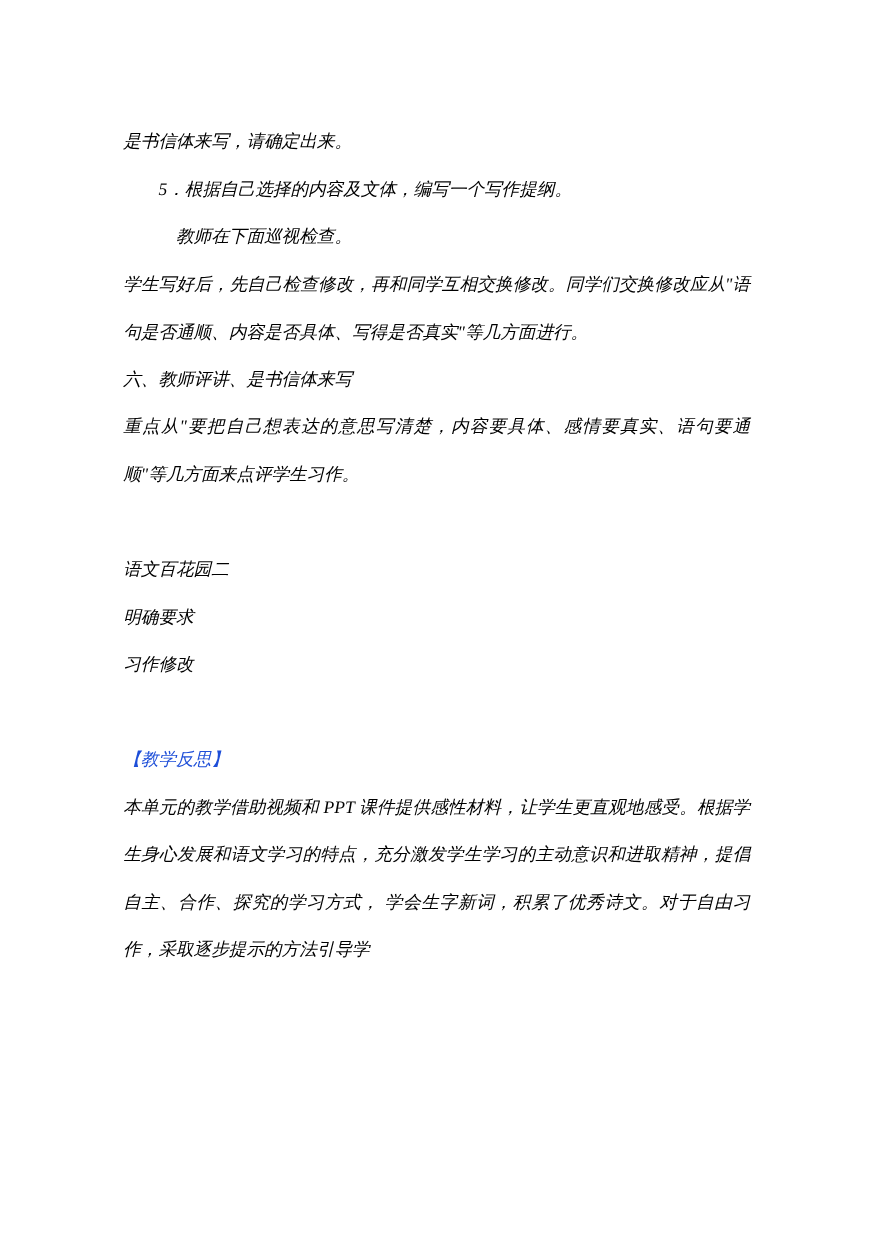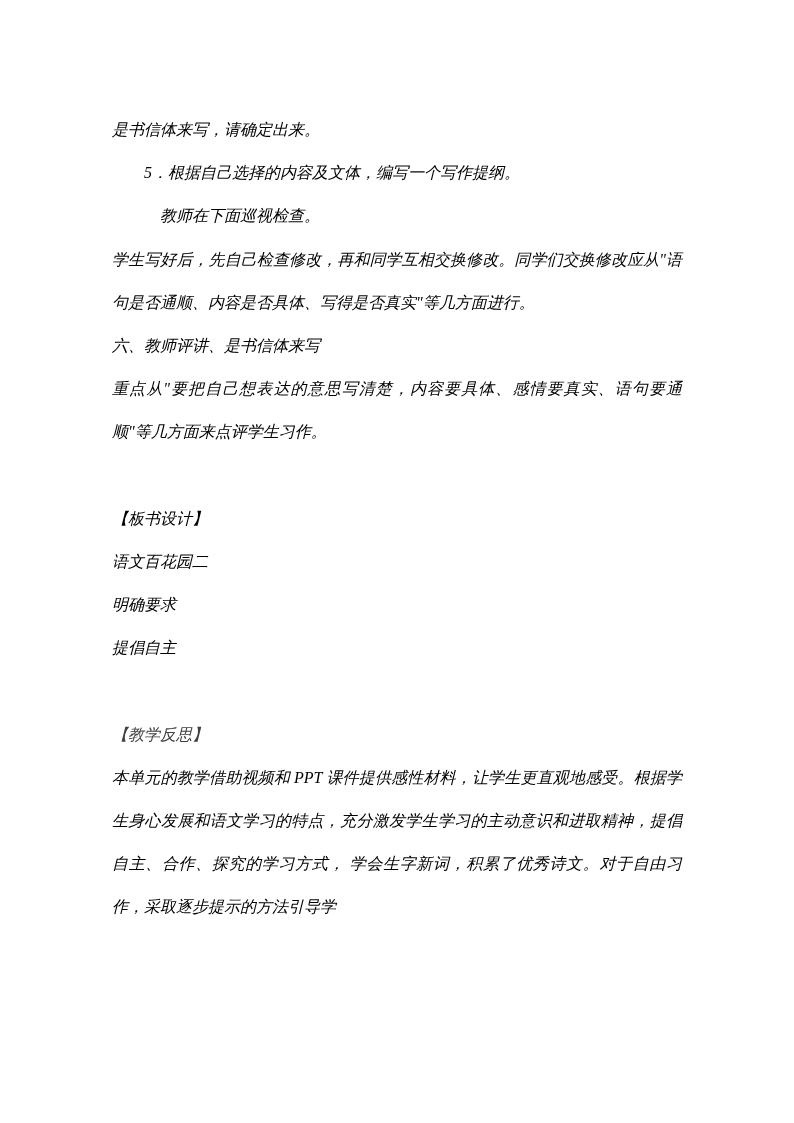--- a/index.html
+++ b/index.html
@@ -21,34 +21,33 @@
       color: #000000;
     }
     .indent {
       text-indent: 2em;
     }
     .para {
       text-align: justify;
       font-style: italic;
     }
     .red-text {
-      color: #404040;
+      color: #1d4ed8;
     }
   </style>
 </head>
 <body>
 
 <div class="page-content">
   <div class="para">是书信体来写，请确定出来。</div>
   <div class="para indent">5．根据自己选择的内容及文体，编写一个写作提纲。</div>
   <div class="para" style="text-indent: 3em;">教师在下面巡视检查。</div>
   <div class="para">学生写好后，先自己检查修改，再和同学互相交换修改。同学们交换修改应从"语句是否通顺、内容是否具体、写得是否真实"等几方面进行。</div>
   <div class="para">六、教师评讲、是书信体来写</div>
   <div class="para">重点从"要把自己想表达的意思写清楚，内容要具体、感情要真实、语句要通顺"等几方面来点评学生习作。</div>
   <div class="para">&nbsp;</div>
-  <div class="para">【板书设计】</div>
   <div class="para">语文百花园二</div>
   <div class="para">明确要求</div>
-  <div class="para">提倡自主</div>
+  <div class="para">习作修改</div>
   <div class="para">&nbsp;</div>
   <div class="para red-text">【教学反思】</div>
   <div class="para">本单元的教学借助视频和 PPT 课件提供感性材料，让学生更直观地感受。根据学生身心发展和语文学习的特点，充分激发学生学习的主动意识和进取精神，提倡自主、合作、探究的学习方式， 学会生字新词，积累了优秀诗文。对于自由习作，采取逐步提示的方法引导学</div>
 </div>
 
 </body></html>

